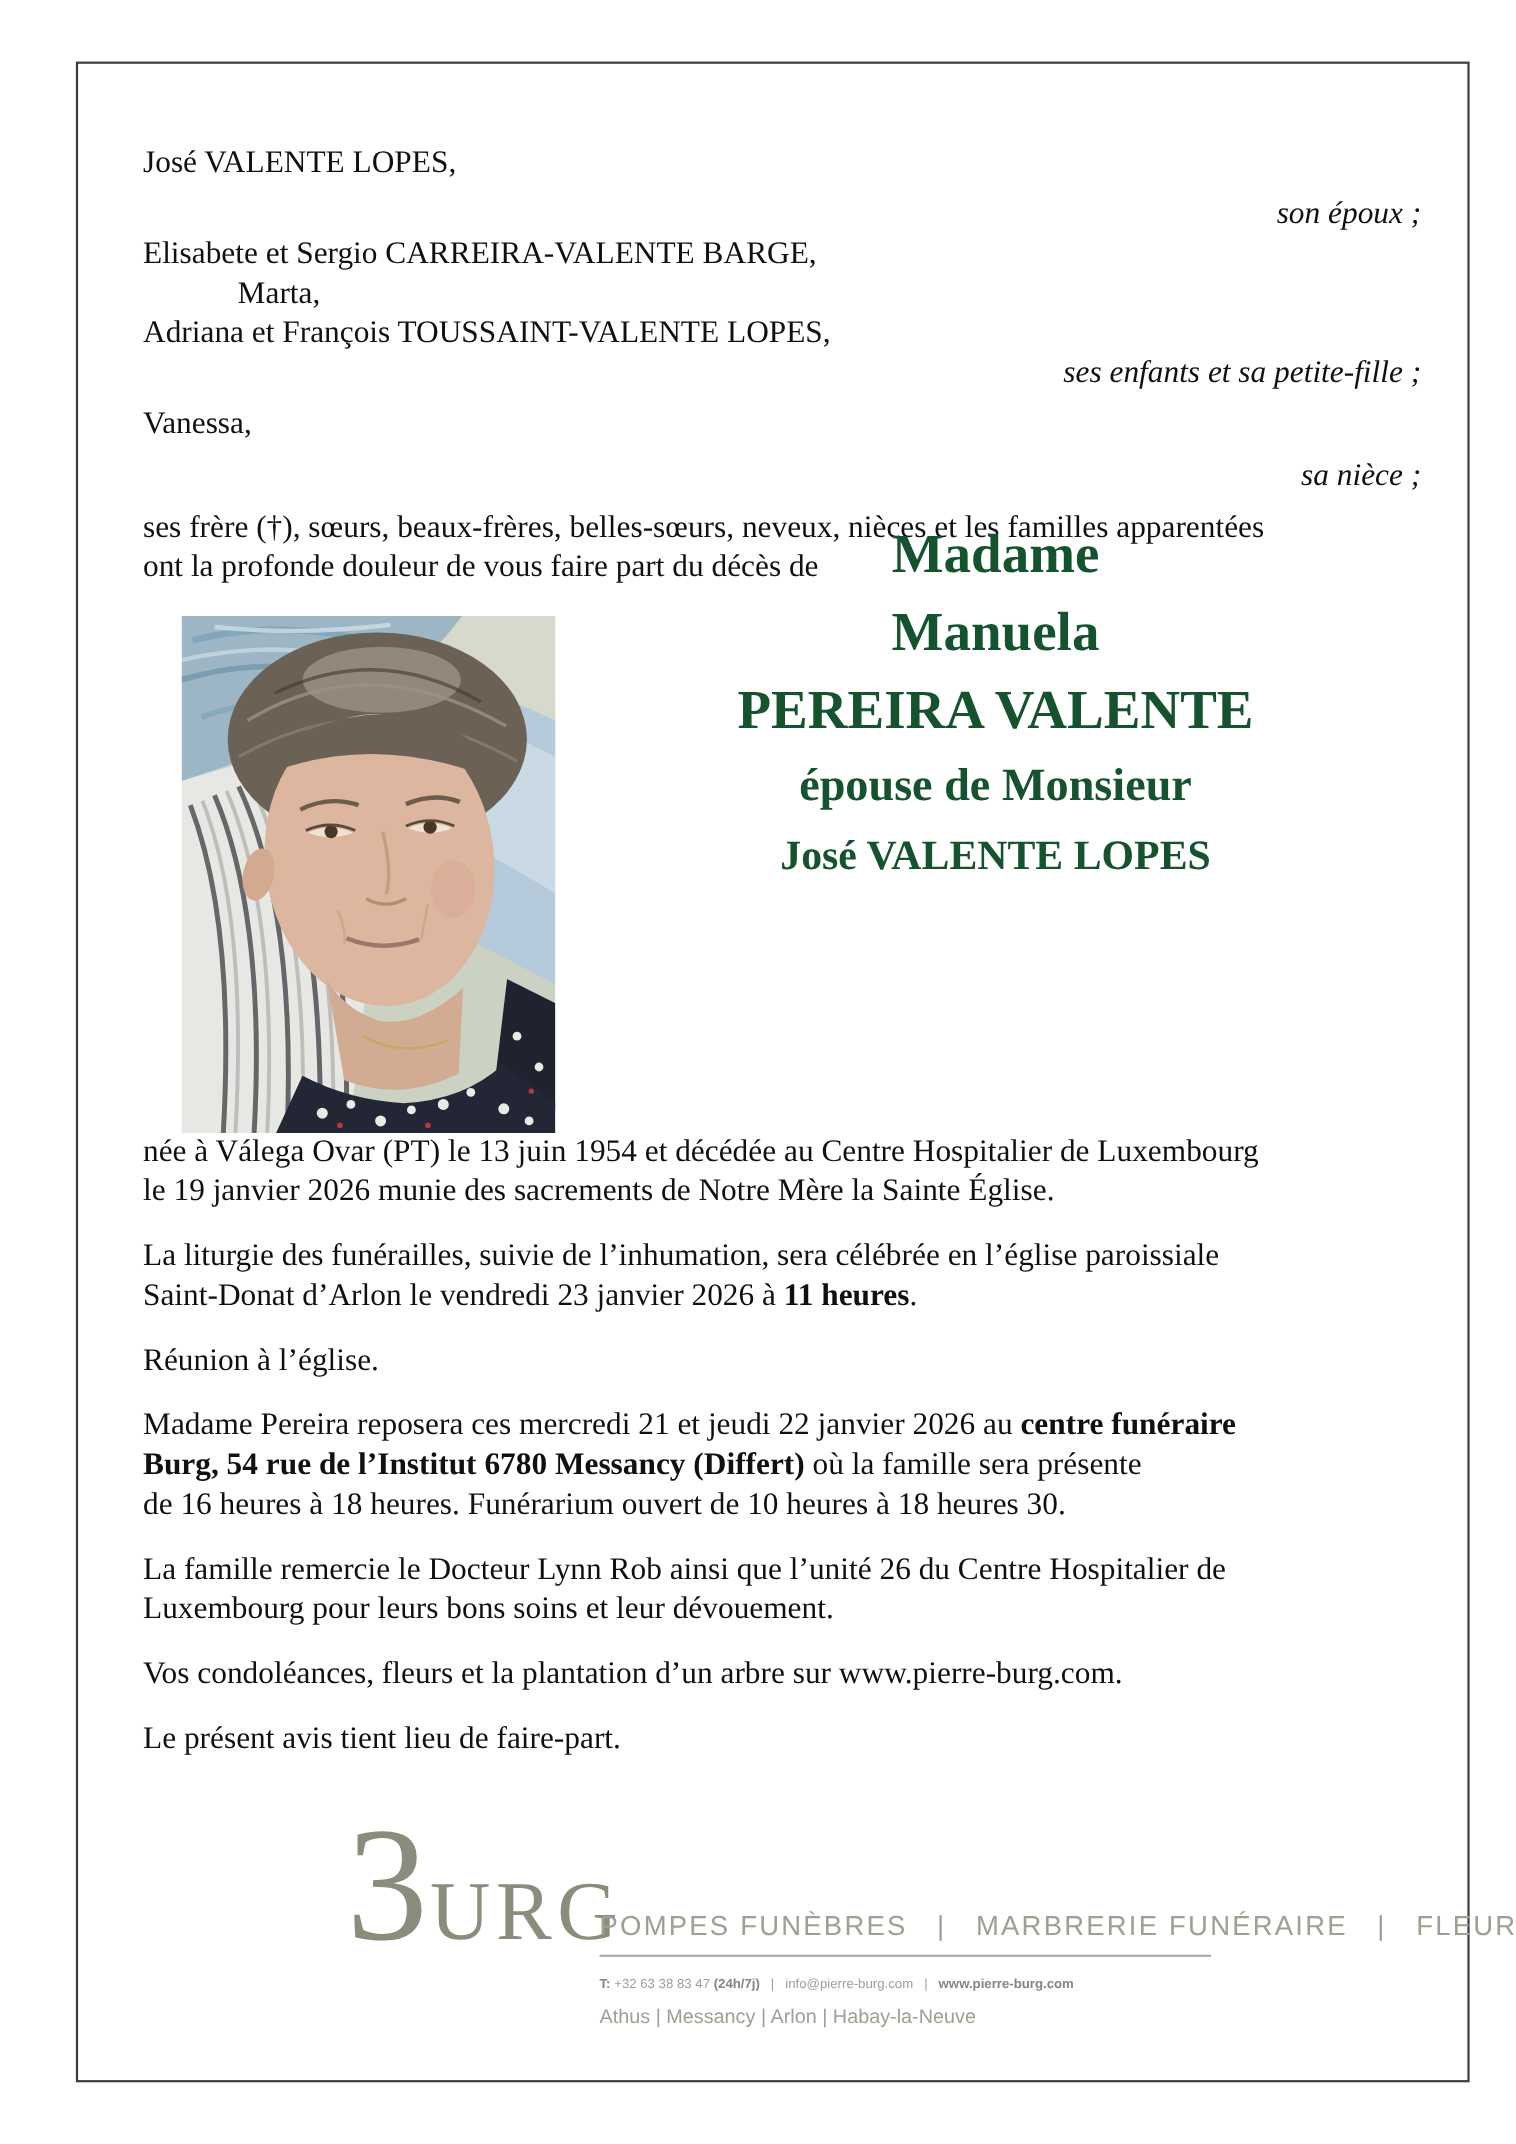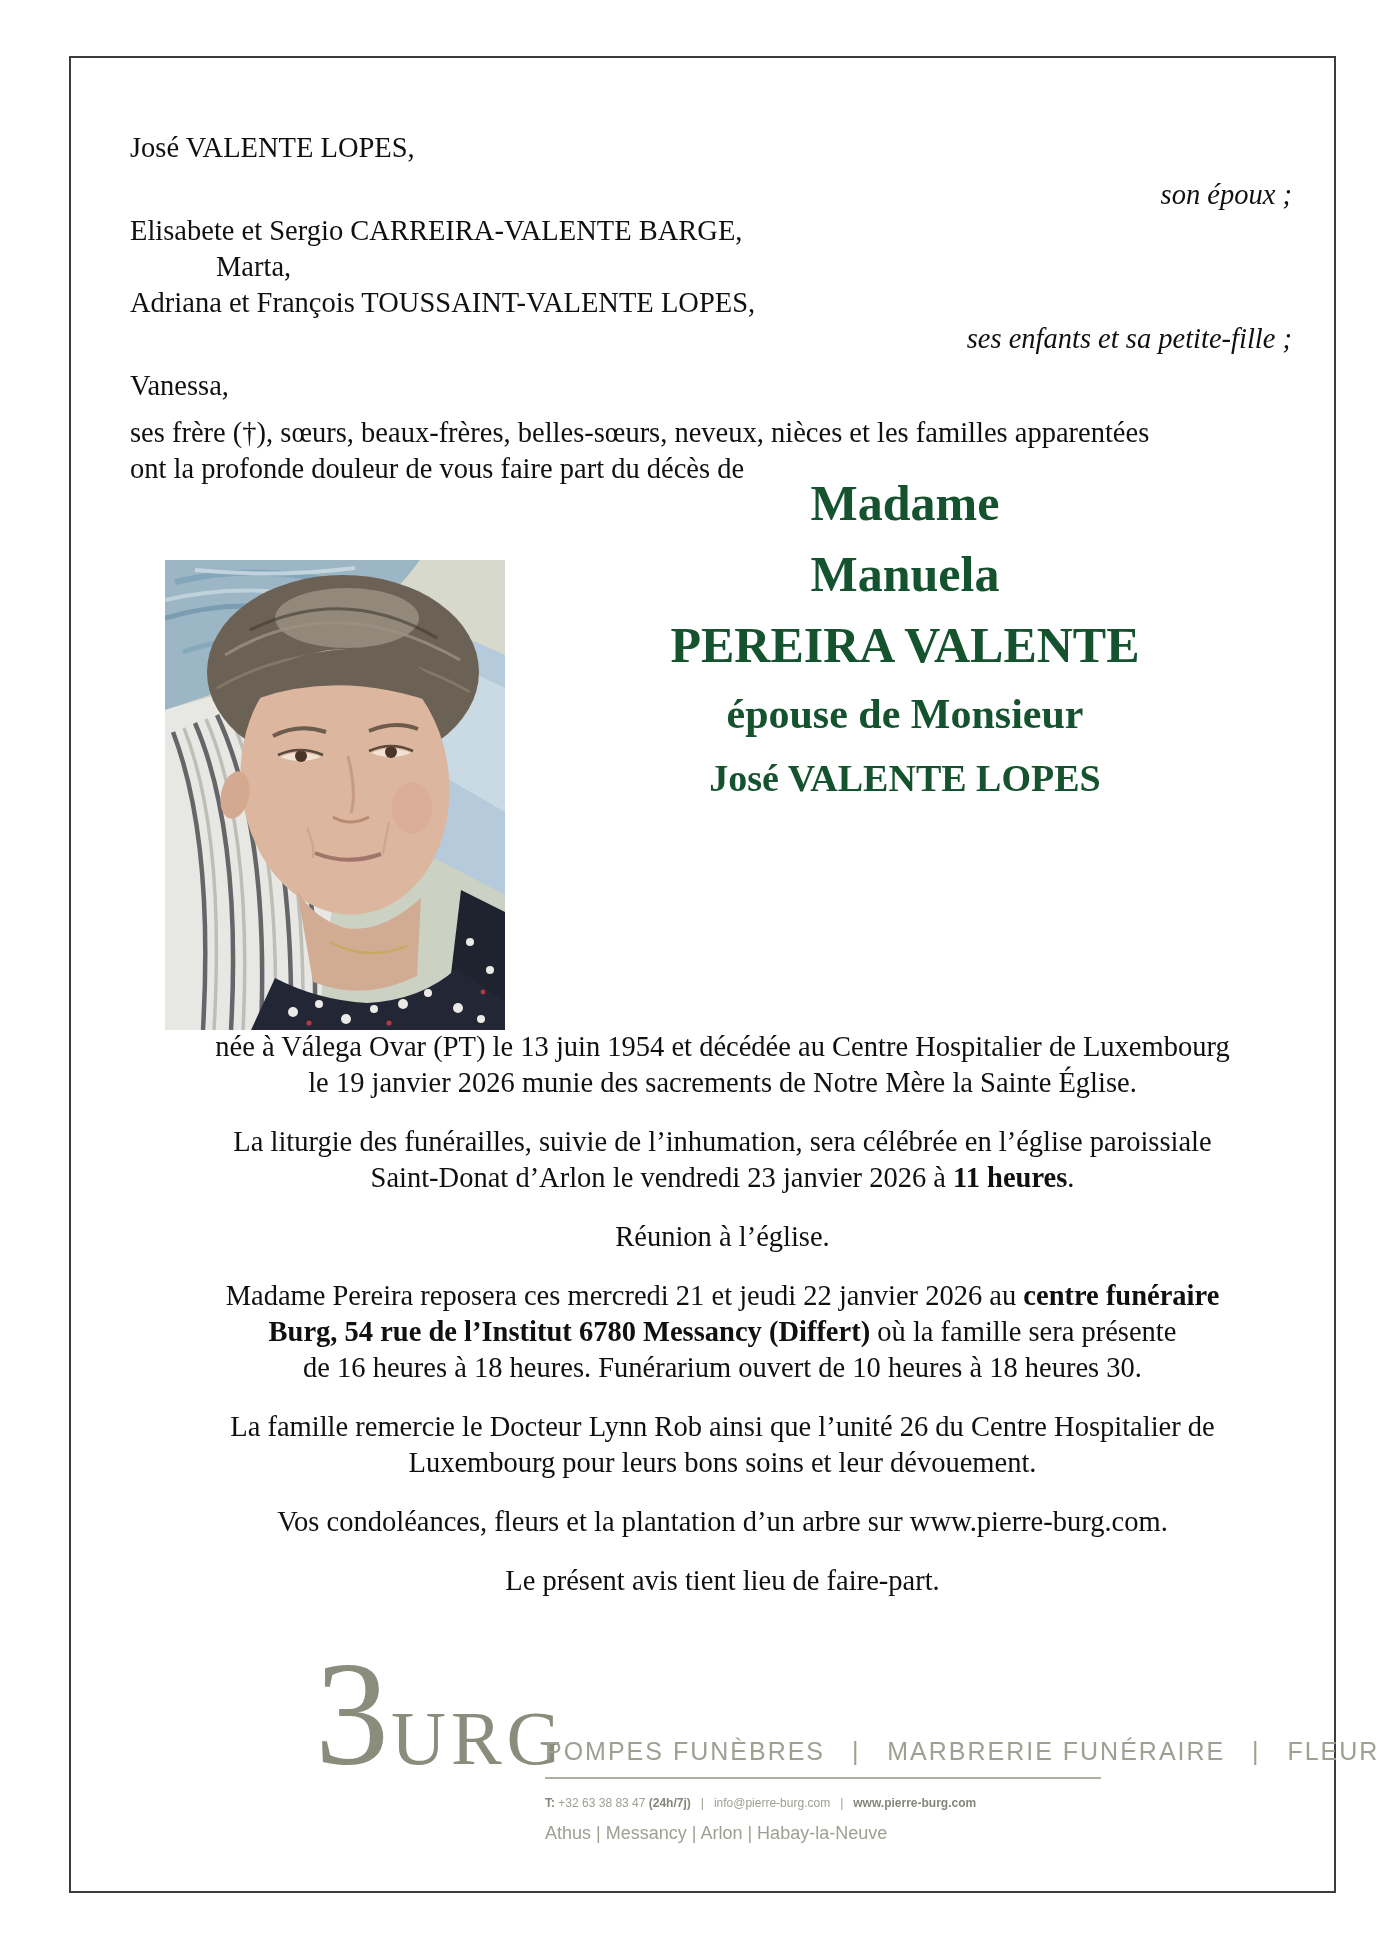--- a/index.html
+++ b/index.html
@@ -24,21 +24,21 @@
     font-weight:bold;color:#14532d;white-space:nowrap;
   }
   .t-main{font-size:50px;line-height:71px;}
   .t-sub{font-size:42px;line-height:67px;}
   .t-spouse{font-size:38px;line-height:60px;}
   
   .photo{position:absolute;left:94px;top:502px;width:340px;height:470px;overflow:hidden;}
   .photo svg{display:block;}
   
   .paragraphs{position:absolute;left:59px;top:971px;width:1185px;font-size:28.5px;}
-  .para{margin-bottom:23px;text-align:center;}
+  .para{margin-bottom:23px;}
   .pline{line-height:36px;white-space:pre;}
   .pline b{font-weight:bold;}
   
   .footer-logo{
     position:absolute;left:244px;top:1582px;display:flex;align-items:baseline;
     color:var(--logo,#8b8d7c);font-family:"Liberation Serif",serif;
   }
   .logo-b{font-size:148px;line-height:1;}
   .logo-rest{font-size:76px;line-height:1;letter-spacing:5px;margin-left:2px;}
   .footer-text{
@@ -57,20 +57,21 @@
 <div class="sheet">
 
   <div class="opening">
       <div class="tline"><span>José VALENTE LOPES,</span></div>
       <div class="tline right ital gap"><span>son époux ;</span></div>
       <div class="tline"><span>Elisabete et Sergio CARREIRA-VALENTE BARGE,</span></div>
       <div class="tline indent"><span>Marta,</span></div>
       <div class="tline"><span>Adriana et François TOUSSAINT-VALENTE LOPES,</span></div>
       <div class="tline right ital"><span>ses enfants et sa petite-fille ;</span></div>
       <div class="tline gap"><span>Vanessa,</span></div>
+      <div class="tline right ital gap"><span>sa nièce ;</span></div>
       <div class="tline gap"><span>ses frère (†), sœurs, beaux-frères, belles-sœurs, neveux, nièces et les familles apparentées</span></div>
       <div class="tline"><span>ont la profonde douleur de vous faire part du décès de</span></div>
     </div>
 
   <div class="title-block">
     <div class="t-main">Madame</div>
     <div class="t-main">Manuela</div>
     <div class="t-main">PEREIRA VALENTE</div>
     <div class="t-sub">épouse de Monsieur</div>
     <div class="t-spouse">José VALENTE LOPES</div>

